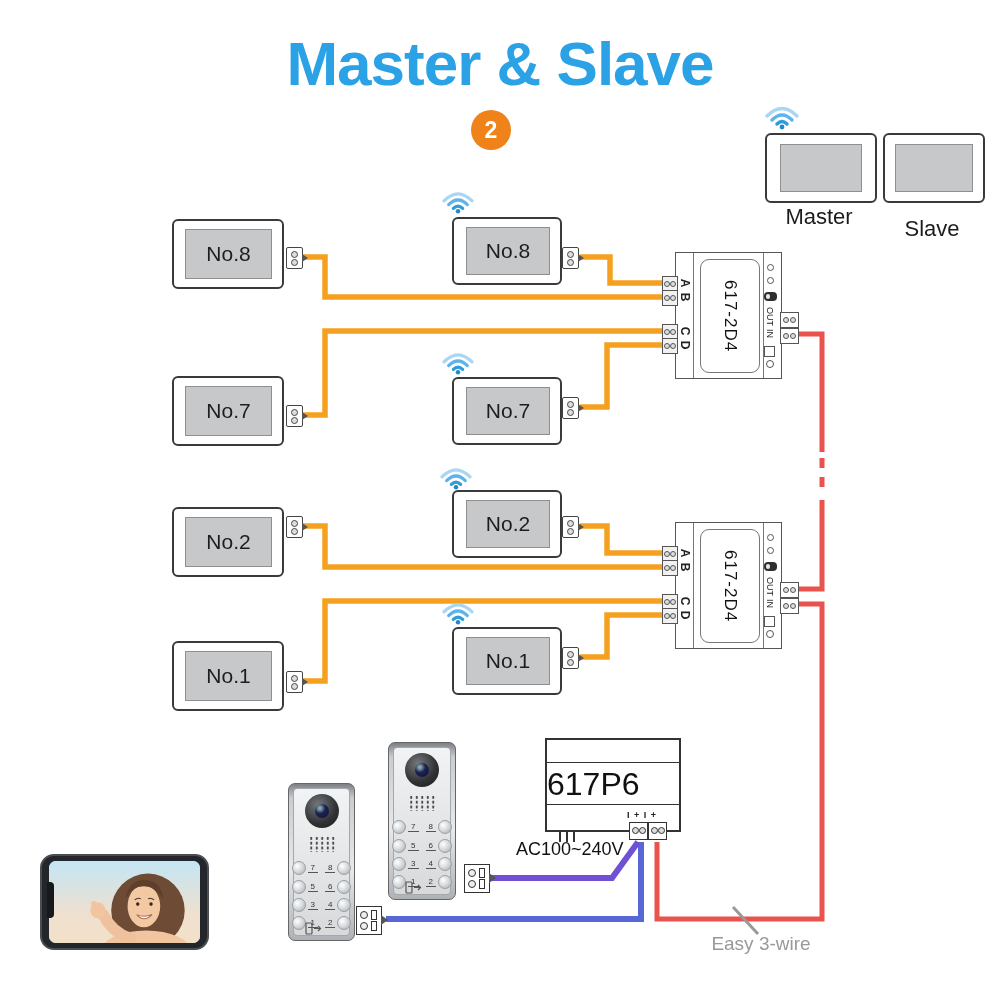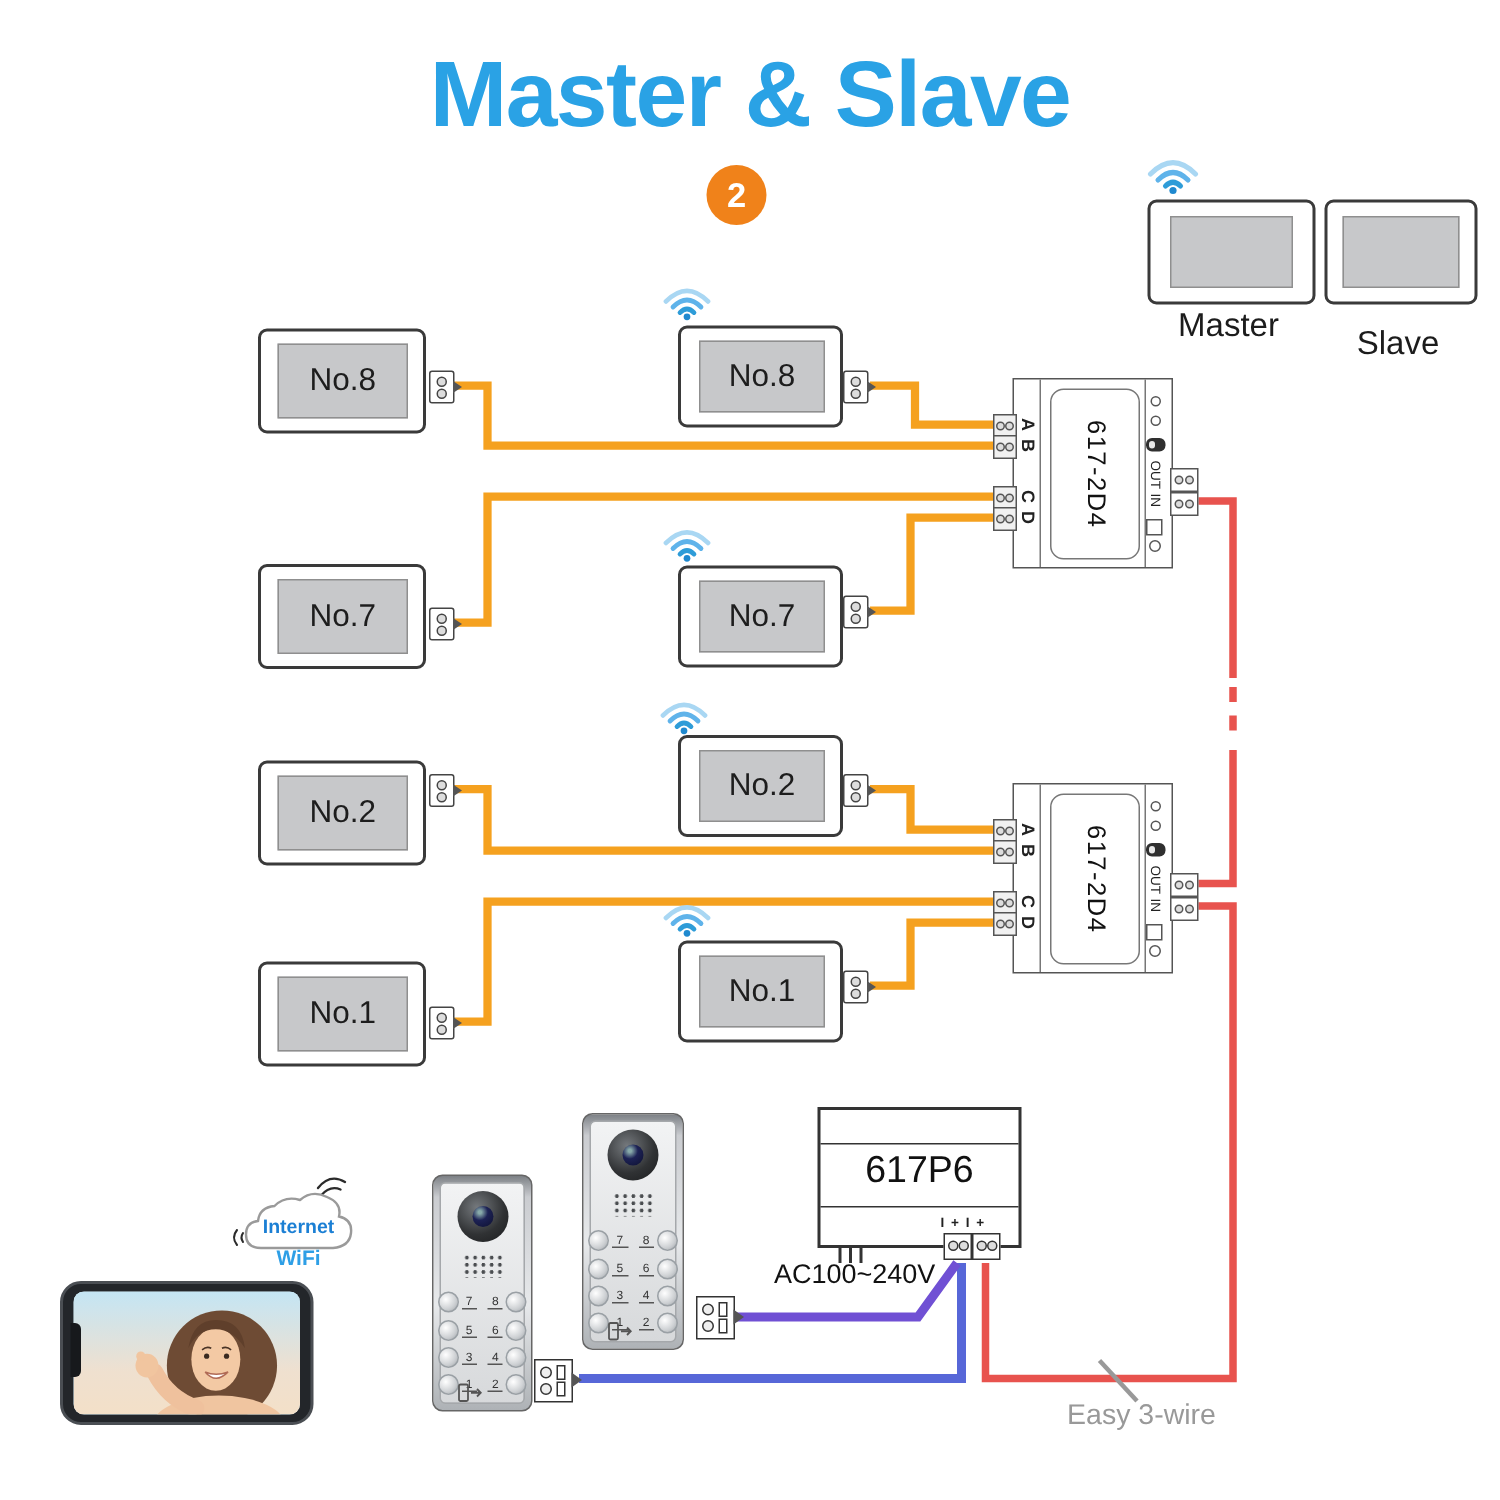--- a/index.html
+++ b/index.html
@@ -48,21 +48,21 @@
   .ioterm{position:absolute;left:104px;width:17px;height:14px;background:#fff;border:1px solid #555;}
   .ioterm .s{position:absolute;top:4px;width:4px;height:4px;border:1px solid #555;border-radius:50%;background:#ddd;}
   .ioterm .s.a{left:2px;} .ioterm .s.b{left:9px;}
   .sq{position:absolute;left:88px;width:9px;height:9px;border:1.2px solid #555;}
   .crc{position:absolute;left:90px;width:6px;height:6px;border:1px solid #555;border-radius:50%;}
 
   
   .psu{left:545px;top:738px;width:132px;height:90px;background:#fff;border:2px solid #333;}
   .psu .r1{position:absolute;left:0;right:0;top:22px;border-top:1.5px solid #333;}
   .psu .r2{position:absolute;left:0;right:0;top:64px;border-top:1.5px solid #333;}
-  .psu .model{position:absolute;left:0;right:0;top:26px;text-align:center;font-size:25px;color:#111;}
+  .psu .model{position:absolute;left:0;right:0;top:26px;font-size:32px;color:#111;}
   .psu-marks{left:627px;top:810px;font-size:9px;font-weight:700;letter-spacing:1px;color:#222;}
   .psu-term{width:17px;height:16px;background:#fff;border:1.5px solid #333;}
   .psu-term .s{position:absolute;top:4px;width:5px;height:5px;border:1px solid #333;border-radius:50%;background:#ddd;}
   .psu-term .s.a{left:2px;} .psu-term .s.b{left:9px;}
   .ac{left:516px;top:839px;width:110px;font-size:18px;color:#111;}
 
   
   .door{width:65px;height:156px;border:1px solid #666;border-radius:7px;
         background:linear-gradient(180deg,#7d8186,#caccd0 9%,#e7e9eb 55%,#aeb2b6);}
   .door .panel{position:absolute;left:4px;right:4px;top:4px;bottom:4px;border:1px solid #a5a8ab;border-radius:4px;
@@ -450,36 +450,20 @@
   </div>
   <div class="comp dconn" style="left:464px;top:864px">
     <span class="s a"></span>
       <span class="s b"></span>
       <span class="slot a"></span>
       <span class="slot b"></span>
     <div class="tail"></div>
   </div>
 
 
-  <div class="comp cloud-wrap">
-    <svg width="92" height="66" viewBox="0 0 92 66">
-      <g stroke="#2b2b2b" stroke-width="1.6" fill="none" stroke-linecap="round">
-        <path d="M62,12 Q70,2 80,8"></path>
-          <path d="M64,17 Q70,10 77,13"></path>
-          <circle cx="68" cy="20" r="1.3" fill="#2b2b2b"></circle>
-      </g>
-      <g stroke="#2b2b2b" stroke-width="1.4" fill="none" stroke-linecap="round">
-        <path d="M8,40 Q4,45 8,50"></path>
-          <path d="M12,42 Q10,45 12,48"></path>
-      </g>
-      <path d="M24,52 Q14,52 14,43 Q14,35 22,34 Q23,25 33,24 Q40,17 50,20 Q58,13 68,18 Q78,22 76,31 Q85,33 84,42 Q83,51 72,52 Z" fill="#fff" stroke="#9a9a9a" stroke-width="1.6"></path>
-    </svg>
-    <div class="cloud-internet">Internet</div>
-    <div class="cloud-wifi">WiFi</div>
-  </div>
 
   <div class="comp phone">
     <div class="notch"></div>
     <div class="scr">
       <svg width="151" height="82" viewBox="0 0 148 78" preserveAspectRatio="none">
         <defs>
           <linearGradient id="sky" x1="0" y1="0" x2="0" y2="1">
             <stop offset="0" stop-color="#C4E5F4"></stop>
               <stop offset="0.65" stop-color="#EFE0CF"></stop>
               <stop offset="1" stop-color="#F3E0C8"></stop>

